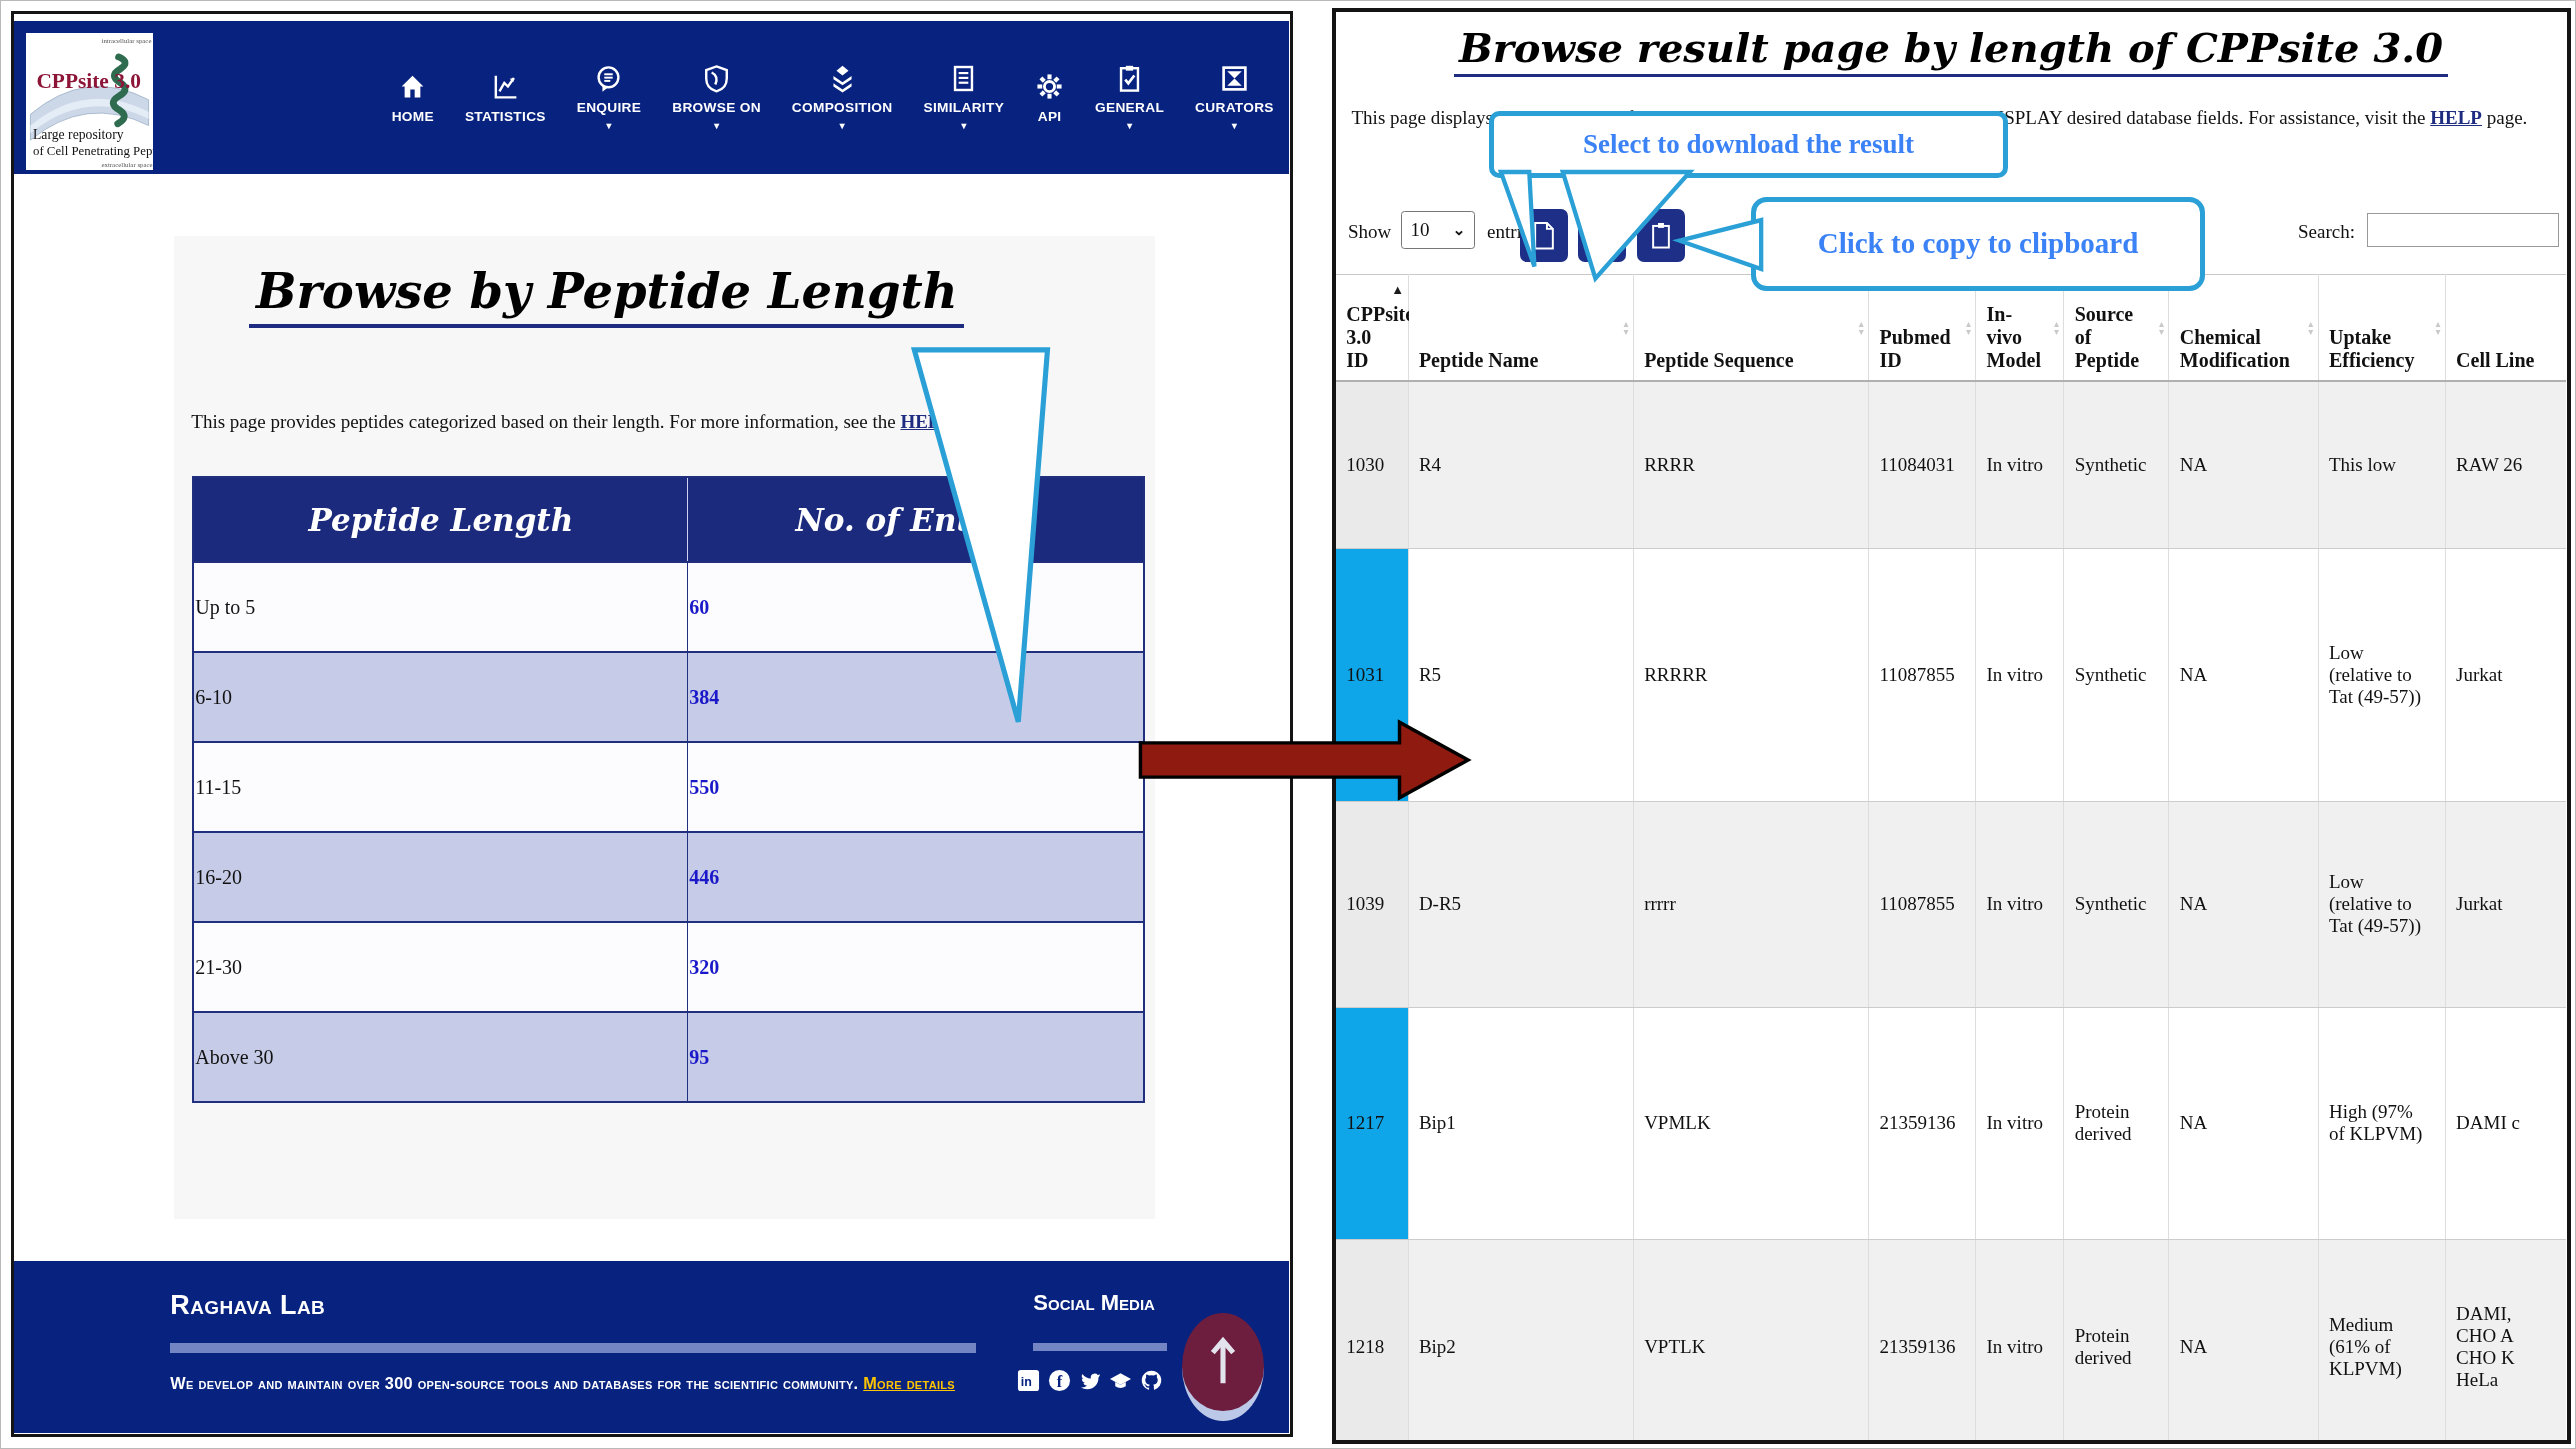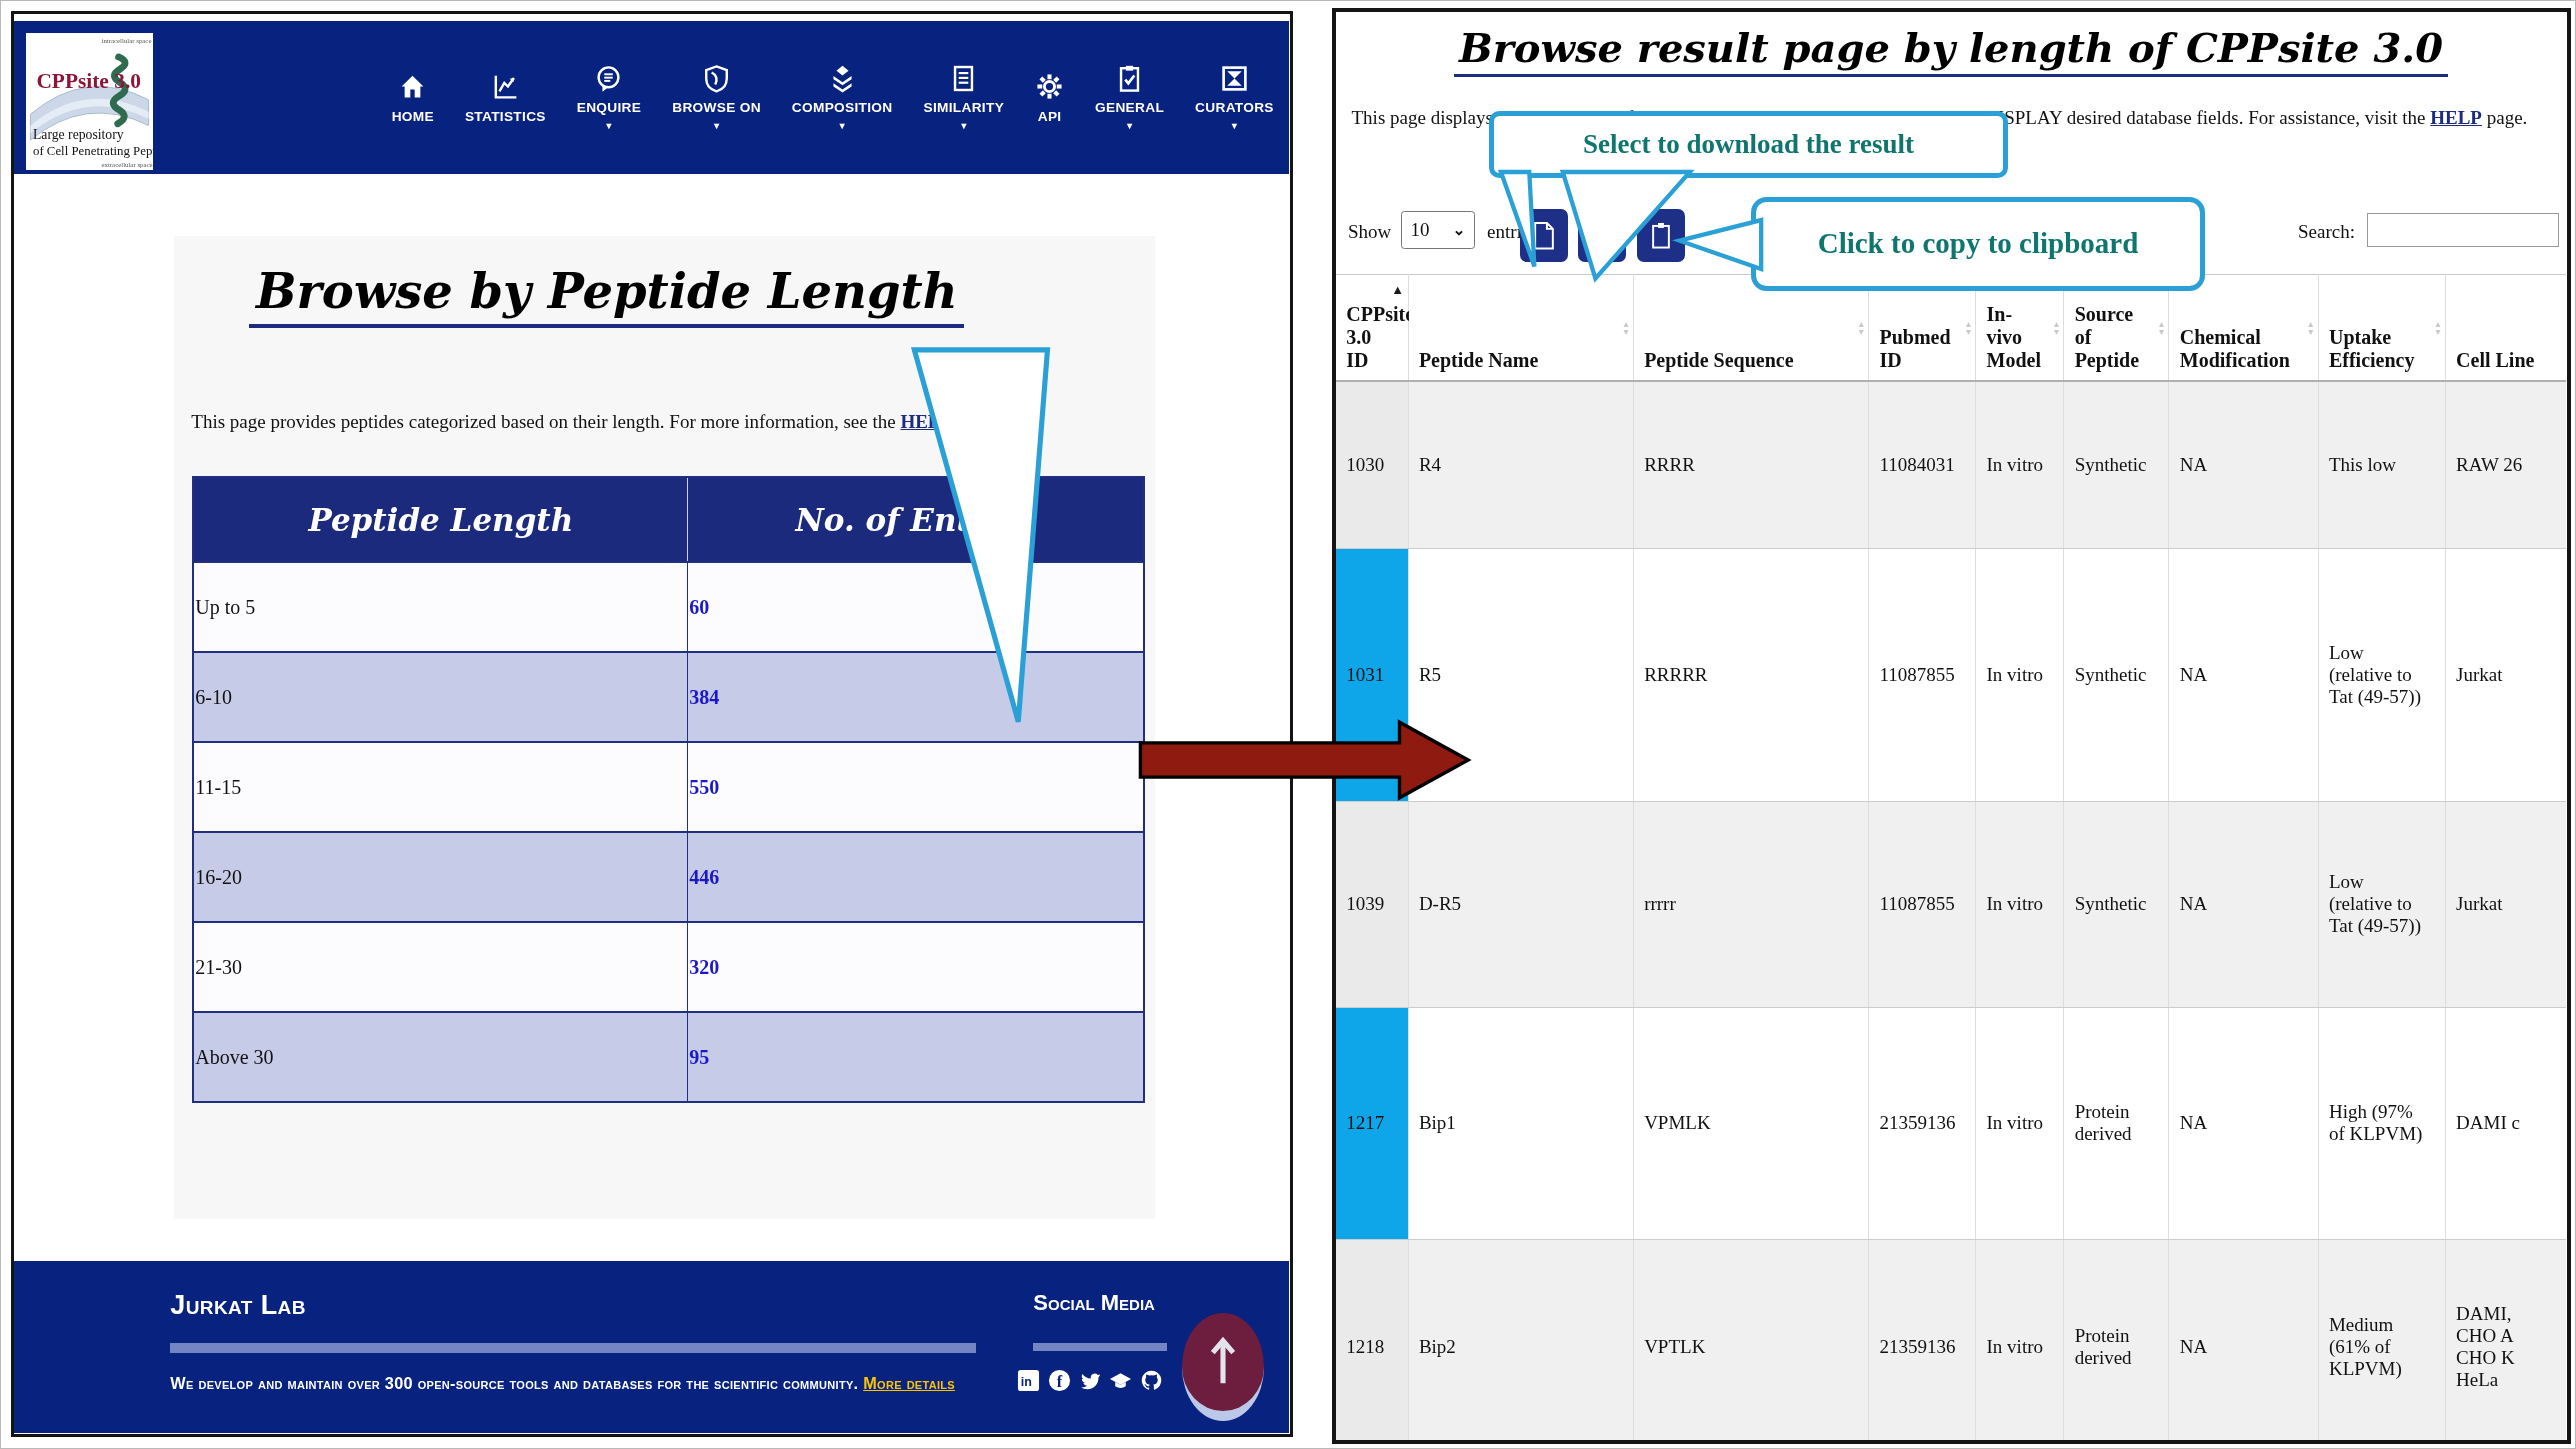--- a/index.html
+++ b/index.html
@@ -39,21 +39,21 @@
   #f-div1{left:156px;top:82px;width:806px;height:9.4px;background:#7385c2;}
   #f-blurb{left:156px;top:113px;width:825px;font-size:16.3px;font-weight:bold;letter-spacing:0.3px;}
   .more-link{color:#ffc400;text-decoration:underline;cursor:pointer;}
   #f-social{left:1019px;top:29px;font-size:22px;font-weight:bold;}
   #f-div2{left:1019px;top:82px;width:134px;height:7.7px;background:#7385c2;}
   #f-icons{left:1003px;top:108px;display:flex;gap:7.7px;align-items:center;}
   .soc{width:23px;height:23px;cursor:pointer;}
   #scroll-top{left:1168px;top:52px;width:82px;height:108px;background:#6d1d3e;border-radius:50%;border-bottom:10.3px solid #bcc8e8;box-sizing:border-box;cursor:pointer;display:flex;align-items:center;justify-content:center;}
 
   
-  .callout{background:#ffffff;border:5.2px solid #2aa0d6;box-sizing:border-box;display:flex;align-items:center;justify-content:center;text-align:center;font-weight:bold;color:#0f766e;font-family:"Liberation Serif",serif;}
+  .callout{background:#ffffff;border:5.2px solid #2aa0d6;box-sizing:border-box;display:flex;align-items:center;justify-content:center;text-align:center;font-weight:bold;color:#3b82f6;font-family:"Liberation Serif",serif;}
   #l-callout{left:868px;top:176px;width:381px;height:169px;border-radius:26px;font-size:34px;line-height:1.25;z-index:5;}
 
   
   #flow-arrow{left:1136px;top:716px;z-index:8;}
 
   
   #right-panel{left:1331px;top:6.9px;width:1239px;height:1436px;border:4.3px solid #141414;background:#ffffff;box-sizing:border-box;overflow:hidden;}
   #r-title{left:0;top:12px;width:1230px;text-align:center;}
   #r-title span{display:inline-block;font-size:40px;border-bottom:3.4px solid #1d2c80;padding:0 5.2px 3.4px 5.2px;}
   #r-intro{left:15.5px;top:89px;width:1204px;font-size:19px;line-height:1.8;color:#111;}
@@ -236,21 +236,21 @@
             <td><span class="count-link">95</span></td>
           </tr>
     </tbody>
       </table>
 
     <svg class="overlay" width="1275" height="1419" style="z-index:6;" viewBox="0 0 1484 1652">
       <polygon points="1048,391 1203,391 1169,824" fill="#ffffff" stroke="#2aa0d6" stroke-width="6"></polygon>
     </svg>
 
     <div id="l-footer" class="abs">
-      <div id="f-lab" class="abs smallcaps">Jurkat Lab</div>
+      <div id="f-lab" class="abs smallcaps">Raghava Lab</div>
       <div id="f-div1" class="abs"></div>
       <div id="f-blurb" class="abs smallcaps"><span>We develop and maintain over 300 open-source tools and databases for the scientific community. </span><span class="more-link smallcaps">More details</span></div>
       <div id="f-social" class="abs smallcaps">Social Media</div>
       <div id="f-div2" class="abs"></div>
       <div id="f-icons" class="abs">
         <svg class="soc" viewBox="0 0 24 24">
             <rect x="1" y="1" width="22" height="22" rx="3" fill="#ffffff"></rect>
             <text x="4" y="18" font-family="Liberation Sans, sans-serif" font-weight="bold" font-size="13" fill="#08227f">in</text>
           </svg>
         <svg class="soc" viewBox="0 0 24 24">

